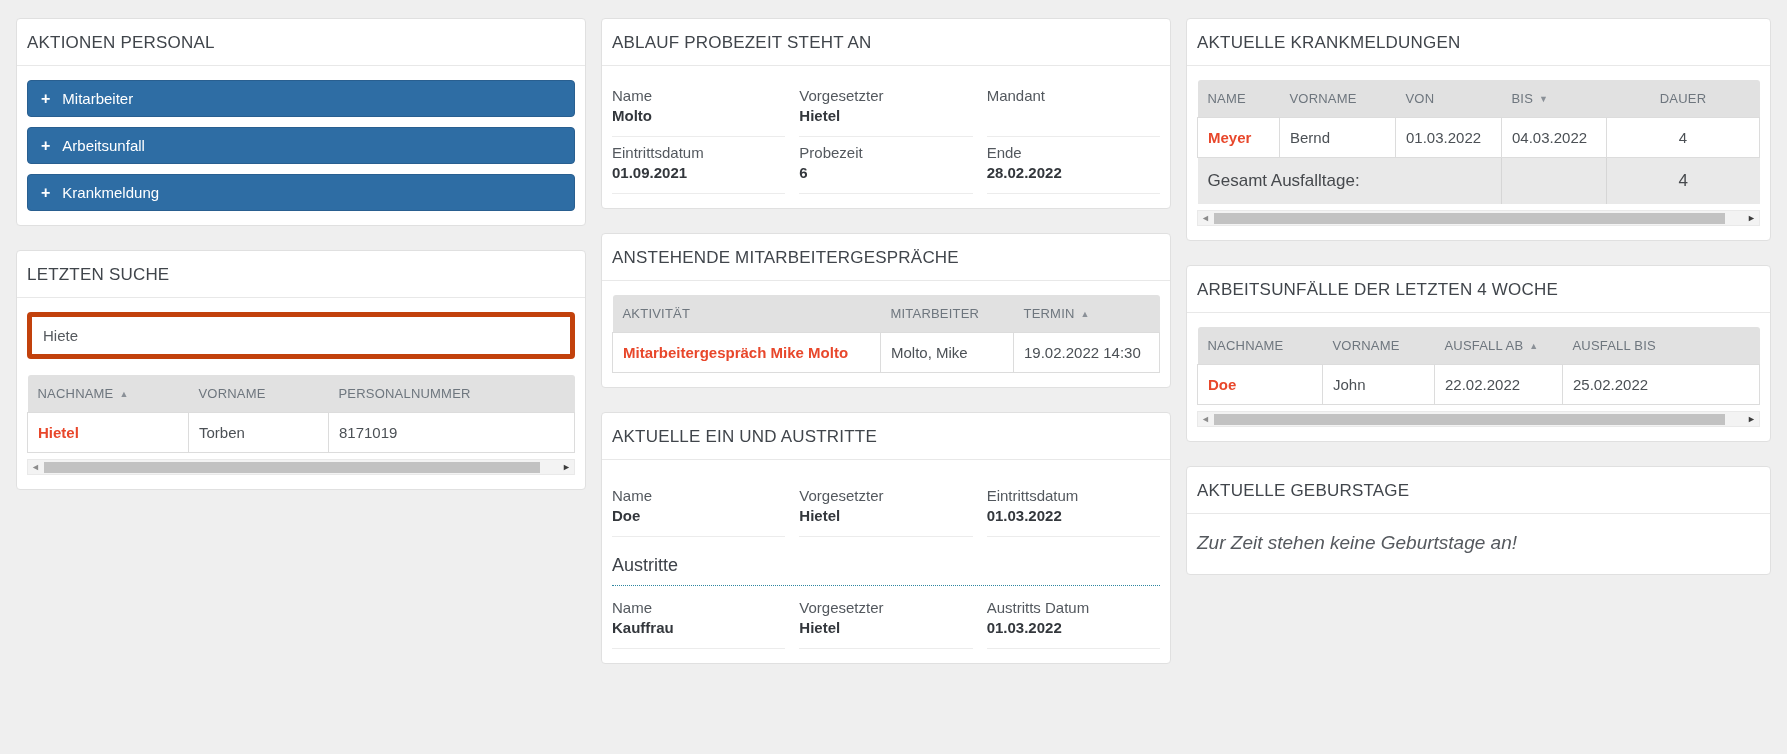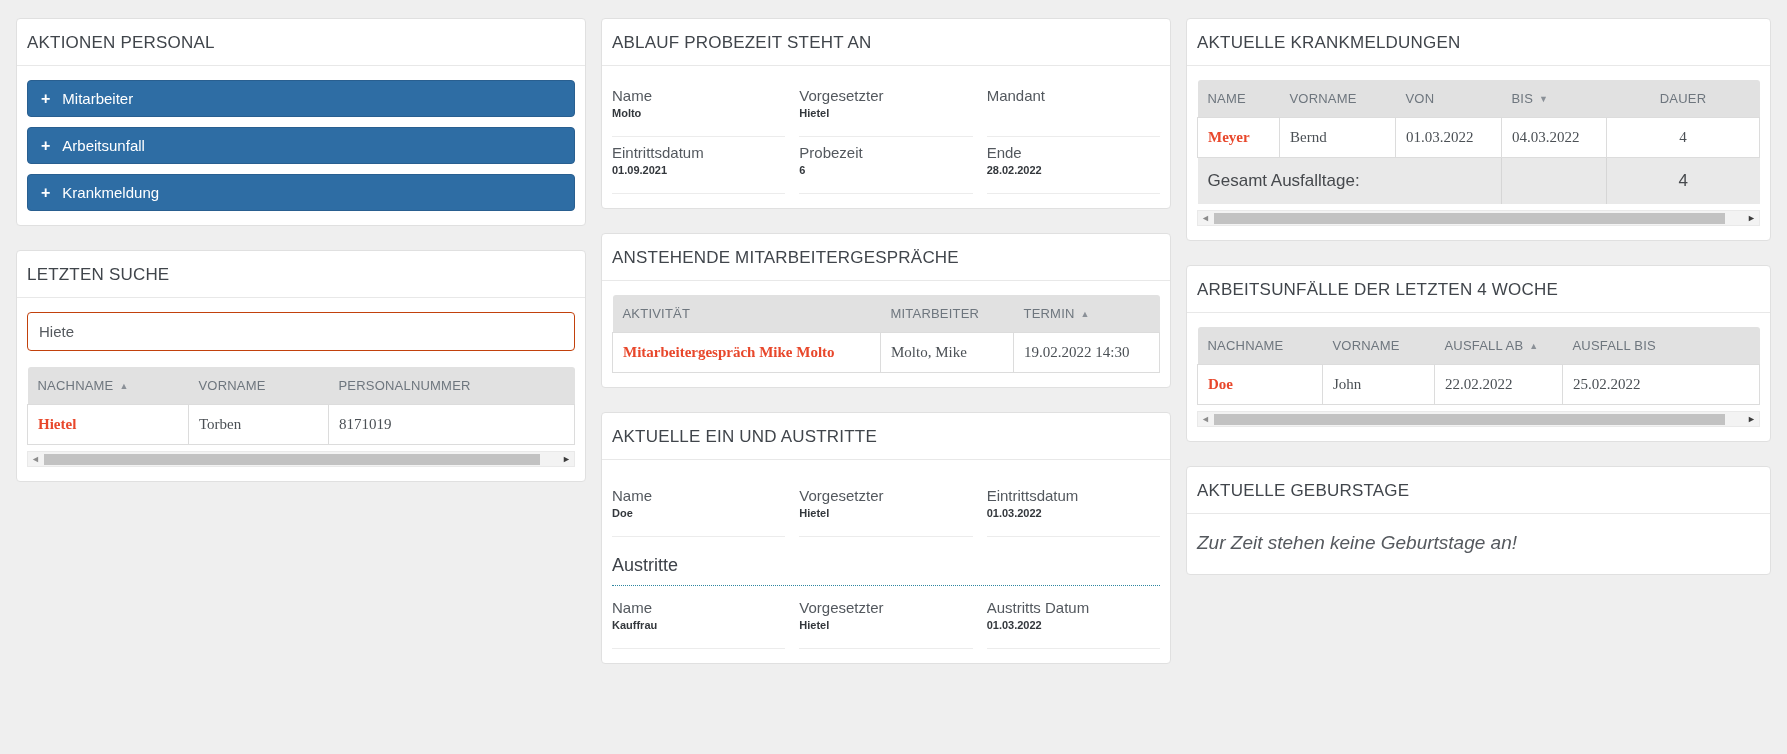--- a/index.html
+++ b/index.html
@@ -47,21 +47,21 @@
     font-size: 15px;
     padding: 9px 13px;
     text-align: left;
     cursor: pointer;
   }
   .action-btn .plus { font-weight: 700; font-size: 16px; line-height: 1; }
 
   
   .search-input {
     width: 100%;
-    border: 1px solid #c2410c;
+    border: 5px solid #c2410c;
     border-radius: 4px;
     padding: 10px 11px;
     font-family: "Liberation Sans", sans-serif;
     font-size: 15px;
     color: #55595e;
     margin-bottom: 16px;
     outline: none;
   }
 
   
@@ -79,21 +79,20 @@
   }
   thead th:first-child { border-top-left-radius: 3px; }
   thead th:last-child  { border-top-right-radius: 3px; }
   tbody td {
     background: #ffffff;
     border: 1px solid #dcdcdc;
     padding: 11px 10px;
     color: #4b5055;
     white-space: nowrap;
     overflow: hidden;
-    font-family: Liberation Serif, serif;
   }
   tfoot td {
     background: #e9e9e9;
     padding: 13px 10px;
     font-size: 17px;
     color: #46494d;
     margin-left: 32px;
   }
   tfoot td + td { border-left: 1px solid #d6d6d6; }
   .num, .right { text-align: center; }
@@ -128,21 +127,21 @@
   .fields {
     display: grid;
     grid-template-columns: 1fr 1fr 1fr;
     column-gap: 14px;
   }
   .field {
     padding: 7px 0 11px 0;
     border-bottom: 1px solid #ececec;
   }
   .field .label { display: block; font-size: 15px; color: #53585e; margin-bottom: 3px; }
-  .field .value { display: block; font-size: 11px; font-weight: 700; color: #33373c; min-height: 18px; }
+  .field .value { display: block; font-size: 15px; font-weight: 700; color: #33373c; min-height: 18px; }
 
   
   .section-heading {
     font-size: 18px;
     color: #3e434a;
     padding: 2px 0 9px 0;
     border-bottom: 1px dotted #2e86a0;
   }
   .section + .section { margin-top: 16px; }
   .section .fields { margin-top: 6px; }

